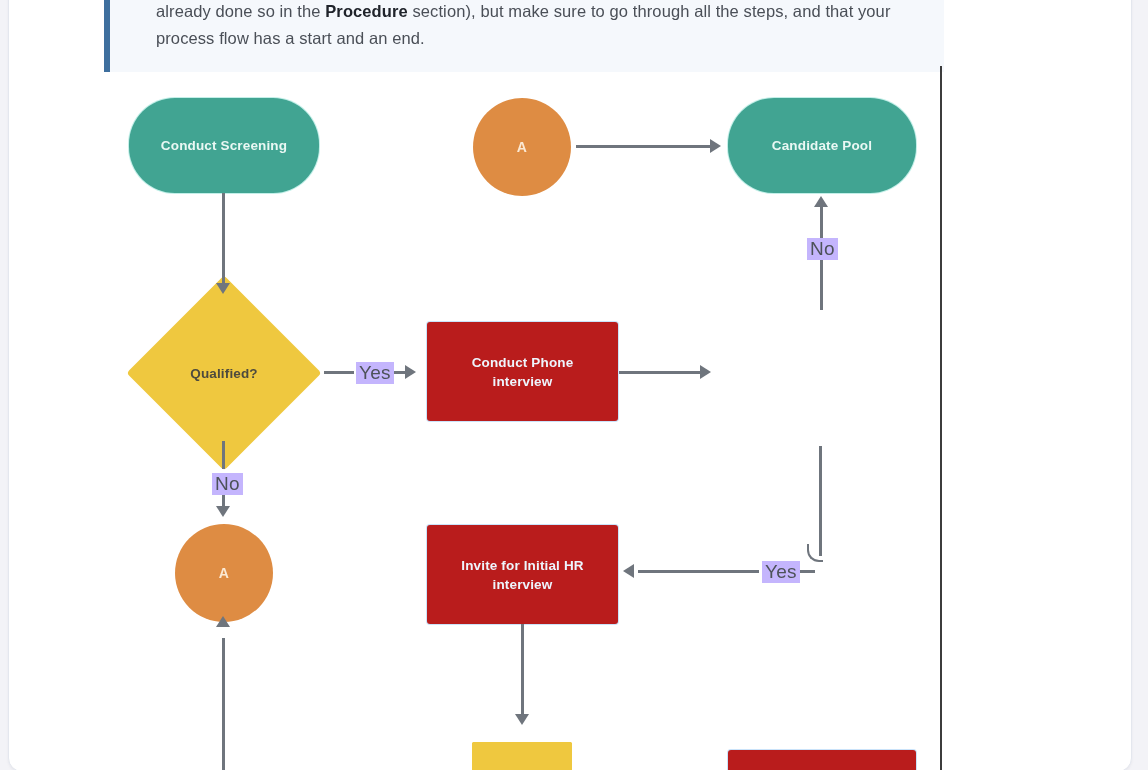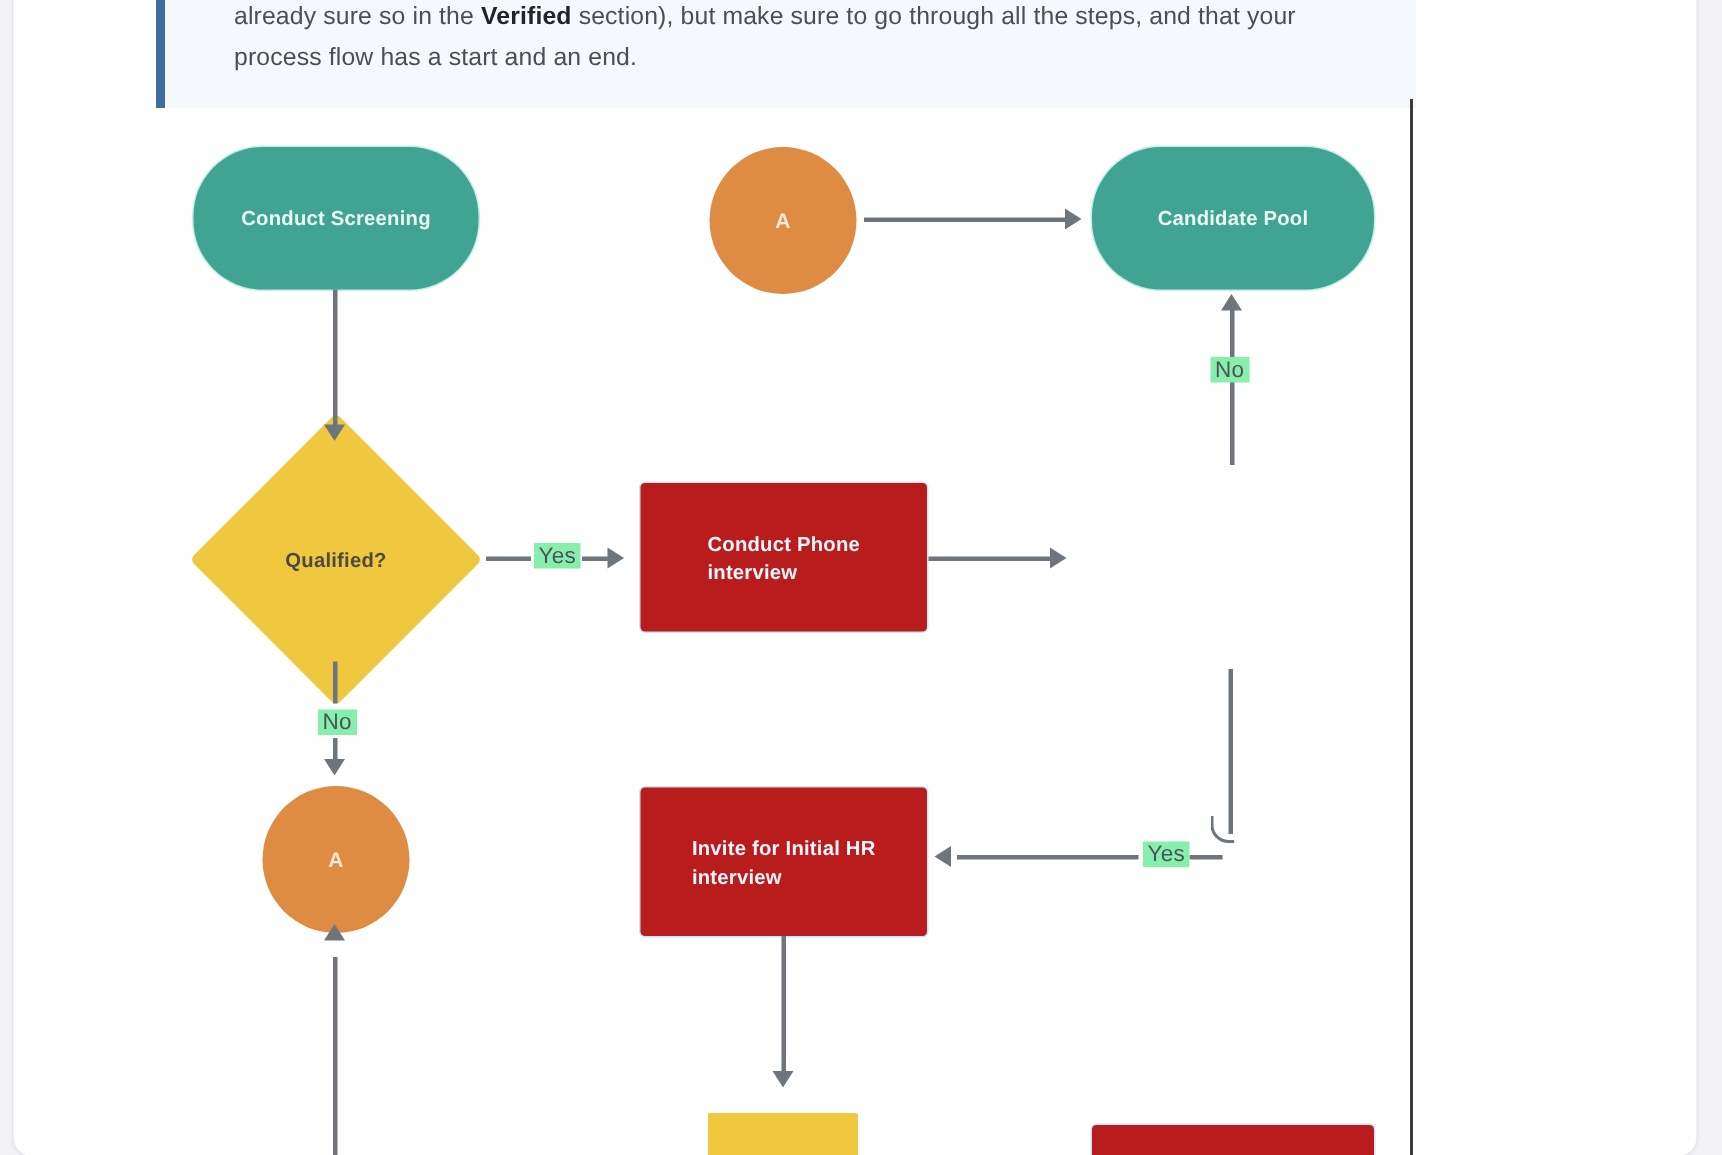--- a/index.html
+++ b/index.html
@@ -37,21 +37,21 @@
     position:absolute;left:156px;top:-2px;width:760px;
     font-size:16.5px;line-height:27px;color:#4a4f57;
     letter-spacing:.1px;
   }
   .callout-text b{color:#20242b;font-weight:700;}
 
   
   .flow{position:absolute;left:0;top:0;width:1148px;height:770px;}
   .node{
     position:absolute;display:flex;align-items:center;justify-content:center;
-    text-align:left;box-sizing:border-box;
+    text-align:center;box-sizing:border-box;
   }
   .node-label{
     font-size:13.5px;font-weight:700;line-height:19px;letter-spacing:.15px;
     pointer-events:none;white-space:pre-line;
   }
 
   
   .n-terminal{
     background:#41a492;border-radius:46px;color:#eaf8f4;
     box-shadow:0 0 0 1px rgba(120,220,205,.45);
@@ -92,39 +92,39 @@
   }
   .arrow-right{
     border-top:7px solid transparent;border-bottom:7px solid transparent;
     border-left:11px solid #6f757d;
   }
   .arrow-left{
     border-top:7px solid transparent;border-bottom:7px solid transparent;
     border-right:11px solid #6f757d;
   }
   .edge-label{
-    position:absolute;font-size:15px;color:#4d5259;background:#86efac;
+    position:absolute;font-size:19px;color:#4d5259;background:#c4b5fd;
     padding:0 3px;letter-spacing:.2px;
   }
   .corner{
     position:absolute;border:2.5px solid #6f757d;
     border-top:none;border-right:none;
     border-bottom-left-radius:12px;
   }
 </style>
 </head>
 <body>
 
 <div id="page">
 
   <div class="doc-card"></div>
 
   <div class="callout"></div>
   <div class="callout-bar"></div>
-  <div class="callout-text"><span>already sure so in the </span><b>Verified</b><span> section), but make sure to go through all the steps, and that your process flow has a start and an end.</span></div>
+  <div class="callout-text"><span>already done so in the </span><b>Procedure</b><span> section), but make sure to go through all the steps, and that your process flow has a start and an end.</span></div>
 
   <div class="page-divider"></div>
 
   <div class="flow">
 
     <div class="node n-terminal" style="left:129px;top:98px;width:190px;height:95px;">
       <span class="node-label">Conduct Screening</span>
     </div>
 
     <div class="node n-connector" style="left:473px;top:98px;width:98px;height:98px;">

